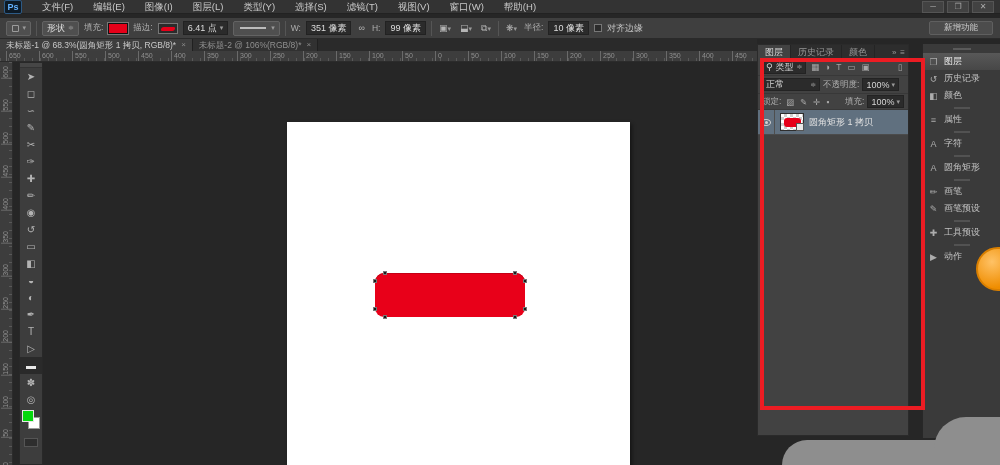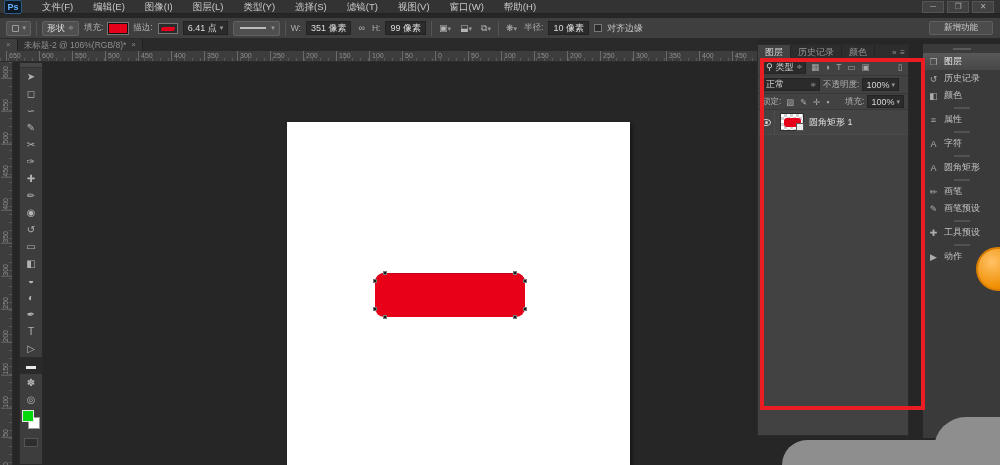--- a/index.html
+++ b/index.html
@@ -171,20 +171,21 @@
     <span class="ob-field">
         <span>10 像素</span>
       </span>
     <span class="checkbox"></span>
     <span>对齐边缘</span>
     <span class="workspace-btn">新增功能</span>
   </div>
 
   <div class="tabbar">
     <div class="doc-tab active">
+      <span>未标题-1 @ 68.3%(圆角矩形 1 拷贝, RGB/8)*</span>
       <span class="tab-close">×</span>
     </div>
     <div class="doc-tab">
       <span>未标题-2 @ 106%(RGB/8)*</span>
       <span class="tab-close">×</span>
     </div>
   </div>
 
   <div class="ruler-corner"></div>
   <div class="hruler">
@@ -313,31 +314,31 @@
       <span class="f-icon">▨</span>
       <span class="f-icon">✎</span>
       <span class="f-icon">✛</span>
       <span class="f-icon">▪</span>
       <span class="p-lbl" style="margin-left:auto">填充:</span>
       <span class="p-field">
         <span>100%</span>
         <span class="caret">▾</span>
       </span>
     </div>
-    <div class="layer-row">
+    <div class="layer-row selected">
       <span class="eye-box">
           <span class="eye">
             <i></i>
           </span>
         </span>
       <span class="thumb">
           <span class="mini-shape"></span>
           <span class="shape-badge"></span>
         </span>
-      <span class="layer-name">圆角矩形 1</span>
+      <span class="layer-name">圆角矩形 1 拷贝</span>
     </div>
     <div class="panel-empty"></div>
   </div>
 
   <div class="annotation"></div>
 
   <div class="dock">
     <div class="dock-grip"></div>
     <div class="dock-item selected">
         <span class="dock-ico">❐</span>

